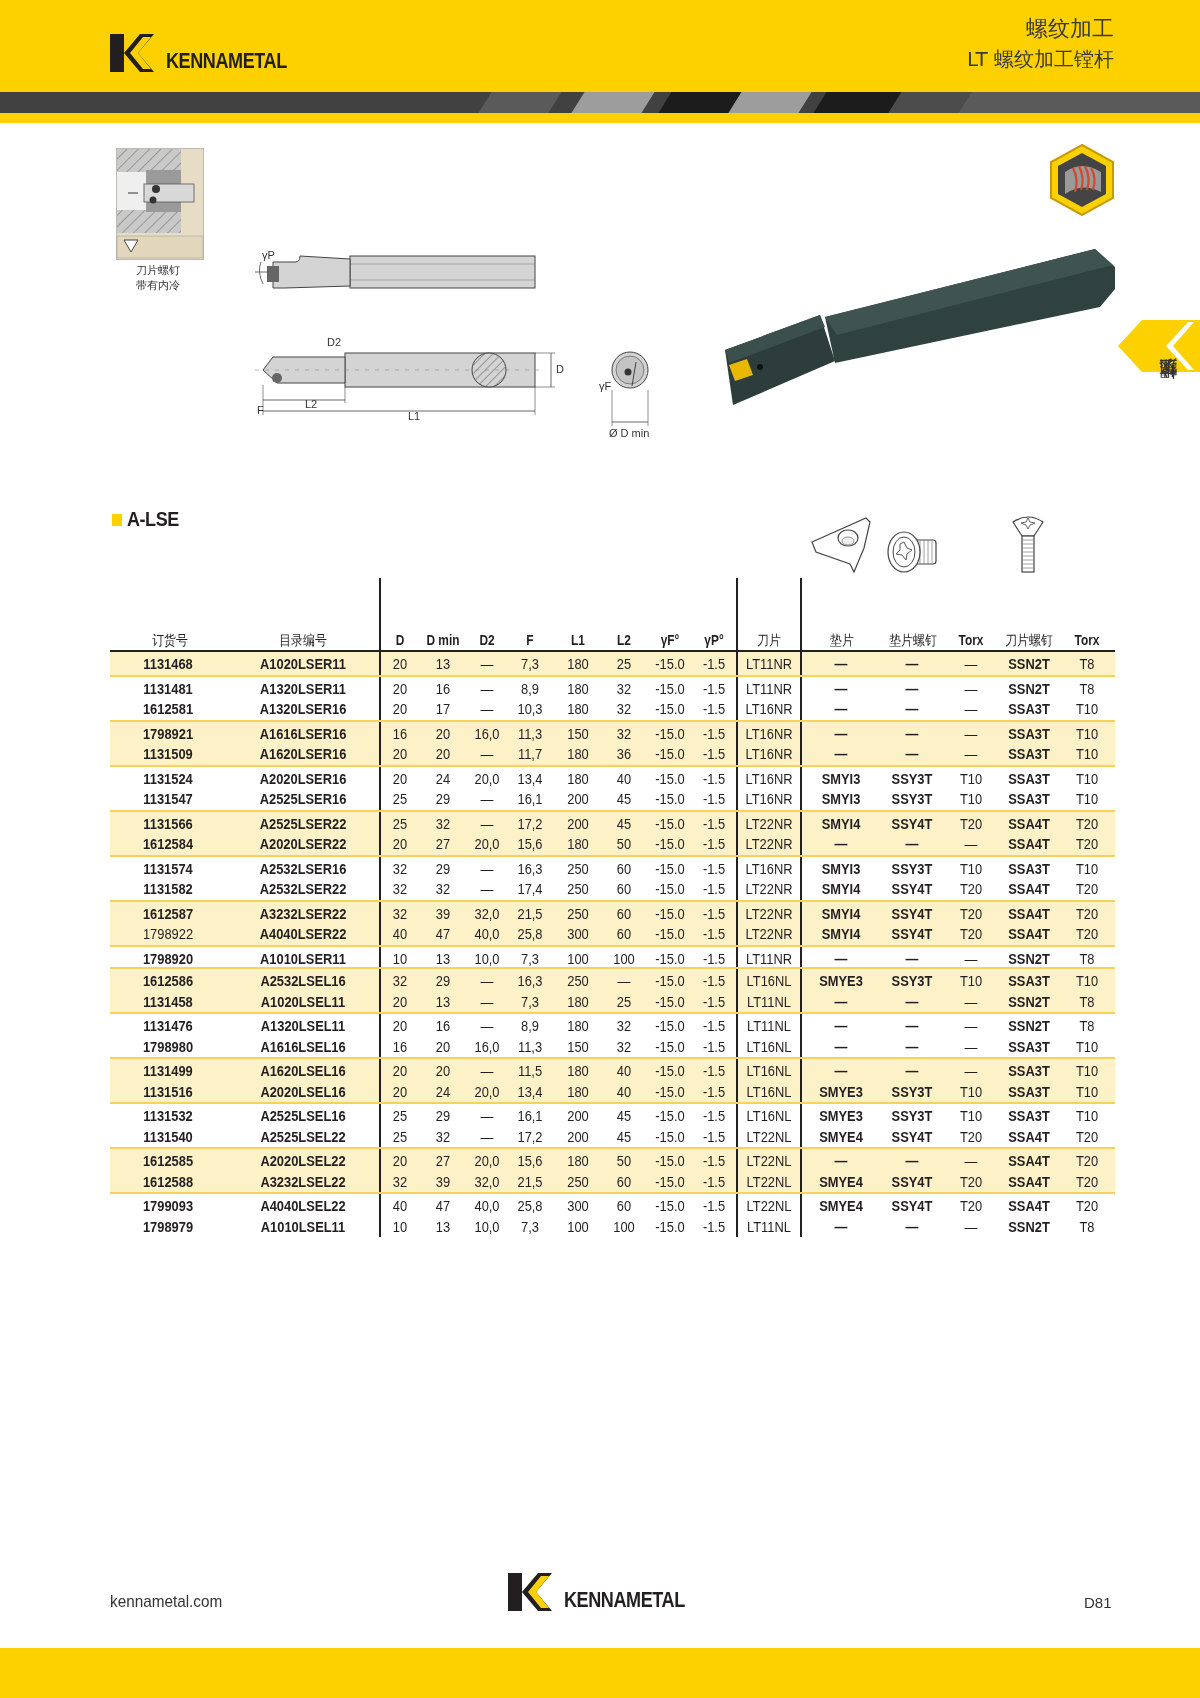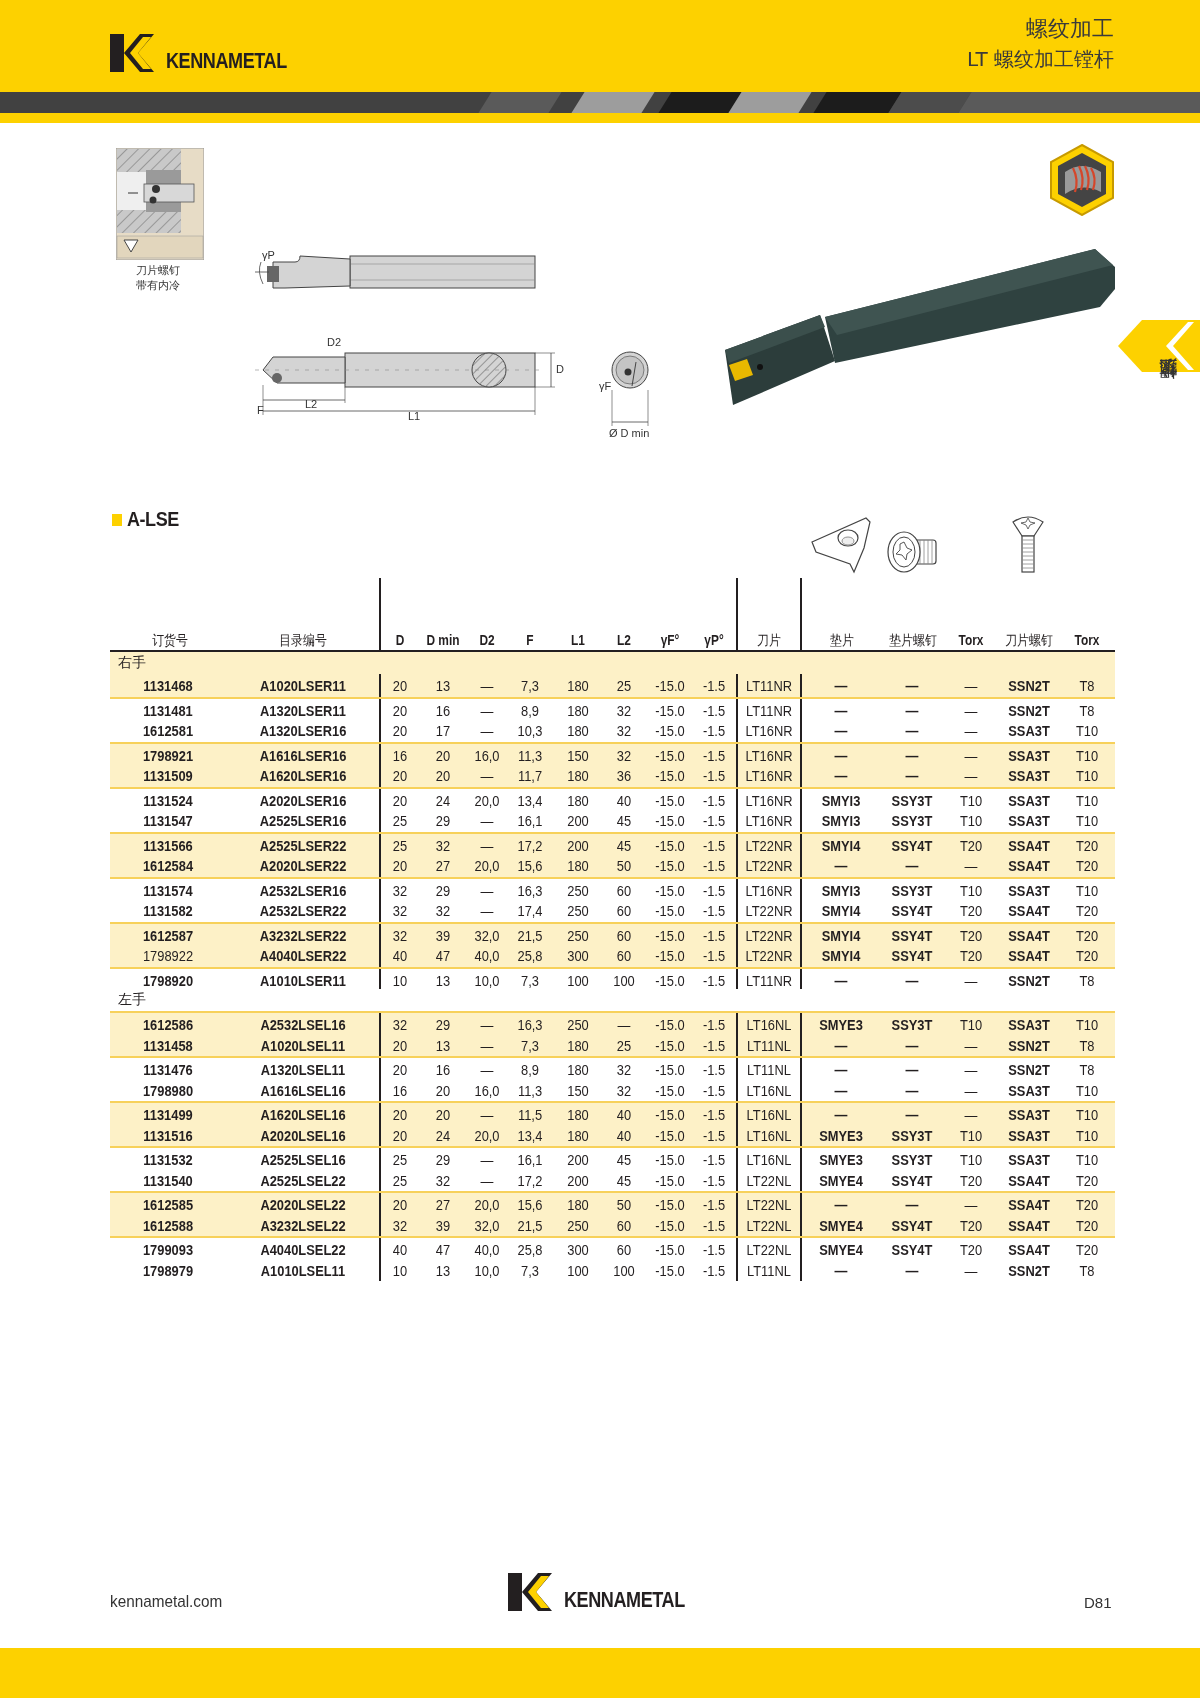--- a/index.html
+++ b/index.html
@@ -222,23 +222,20 @@
     <div class="th" style="left:588px; width:32px;">γP°</div>
     <div class="th cn" style="left:636px; width:46px;">刀片</div>
     <div class="th cn" style="left:710px; width:44px;">垫片</div>
     <div class="th cn" style="left:770px; width:66px;">垫片螺钉</div>
     <div class="th" style="left:842px; width:38px;">Torx</div>
     <div class="th cn" style="left:886px; width:66px;">刀片螺钉</div>
     <div class="th" style="left:958px; width:38px;">Torx</div>
   </div>
 
   <div class="rows" id="rows">
-      <div class="row group y">
-        <span class="grp-label">右手</span>
-      </div>
       <div class="row y">
         <span class="cell b" style="left: 8px; width: 100px;">1131468</span>
         <span class="cell b" style="left: 143px; width: 100px;">A1020LSER11</span>
         <span class="cell r" style="left: 240px; width: 100px;">20</span>
         <span class="cell r" style="left: 283px; width: 100px;">13</span>
         <span class="cell r" style="left: 327px; width: 100px;">—</span>
         <span class="cell r" style="left: 370px; width: 100px;">7,3</span>
         <span class="cell r" style="left: 418px; width: 100px;">180</span>
         <span class="cell r" style="left: 464px; width: 100px;">25</span>
         <span class="cell r" style="left: 510px; width: 100px;">-15.0</span>
@@ -518,23 +515,20 @@
         <span class="cell r" style="left: 554px; width: 100px;">-1.5</span>
         <span class="cell r" style="left: 609px; width: 100px;">LT11NR</span>
         <span class="cell b dash" style="left: 681px; width: 100px;">—</span>
         <span class="cell b dash" style="left: 752px; width: 100px;">—</span>
         <span class="cell r" style="left: 811px; width: 100px;">—</span>
         <span class="cell b" style="left: 869px; width: 100px;">SSN2T</span>
         <span class="cell r" style="left: 927px; width: 100px;">T8</span>
         <div class="vline" style="left: 269px; top: 0px; height: 100%;"></div>
         <div class="vline" style="left: 626px; top: 0px; height: 100%;"></div>
         <div class="vline" style="left: 690px; top: 0px; height: 100%;"></div>
-      </div>
-      <div class="row group">
-        <span class="grp-label">左手</span>
       </div>
       <div class="row y sep-top">
         <span class="cell b" style="left: 8px; width: 100px;">1612586</span>
         <span class="cell b" style="left: 143px; width: 100px;">A2532LSEL16</span>
         <span class="cell r" style="left: 240px; width: 100px;">32</span>
         <span class="cell r" style="left: 283px; width: 100px;">29</span>
         <span class="cell r" style="left: 327px; width: 100px;">—</span>
         <span class="cell r" style="left: 370px; width: 100px;">16,3</span>
         <span class="cell r" style="left: 418px; width: 100px;">250</span>
         <span class="cell r" style="left: 464px; width: 100px;">—</span>

